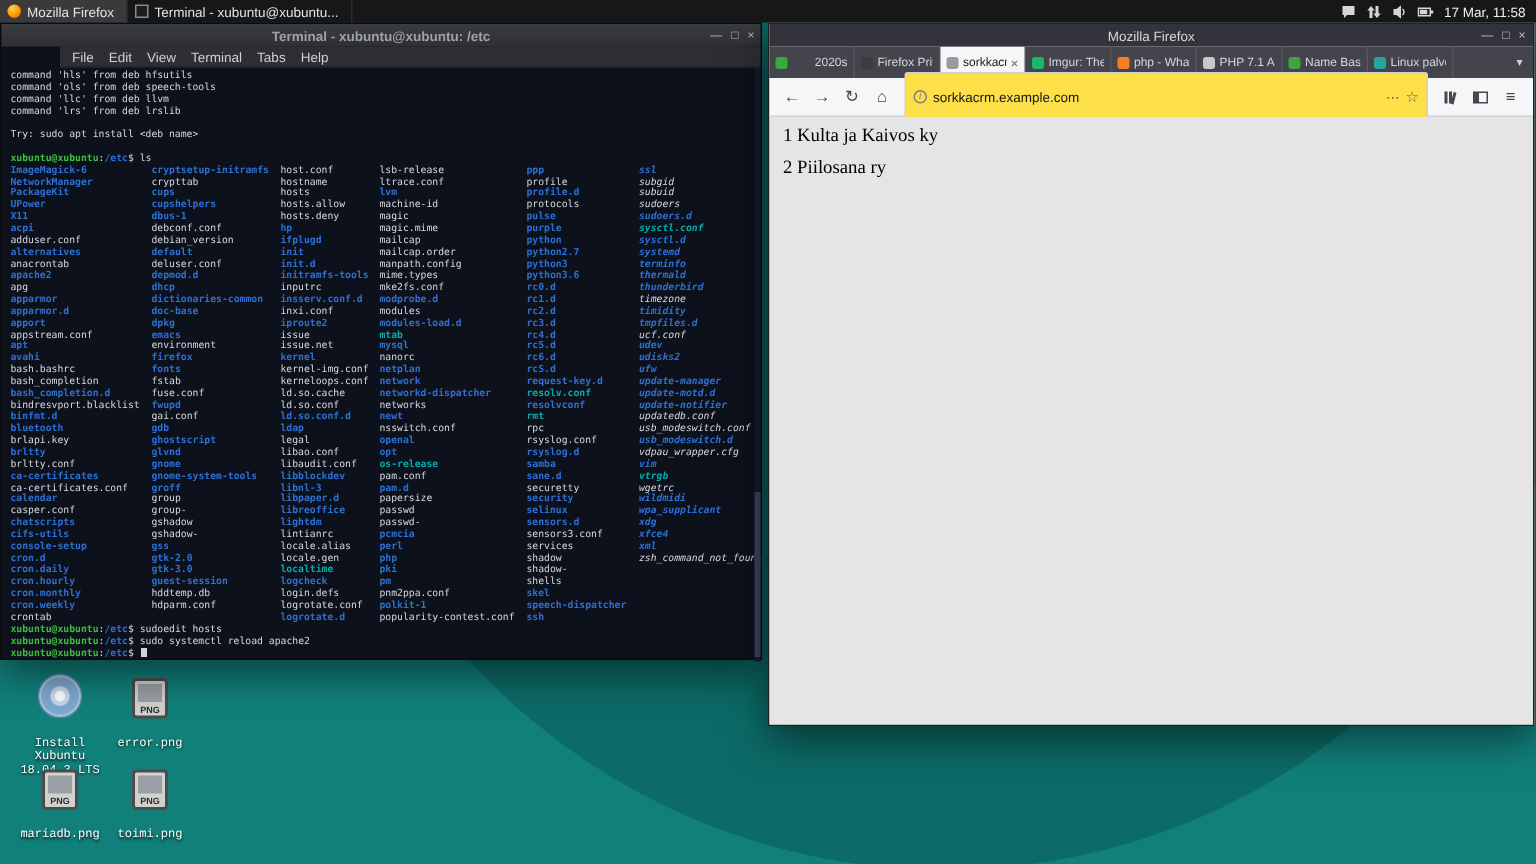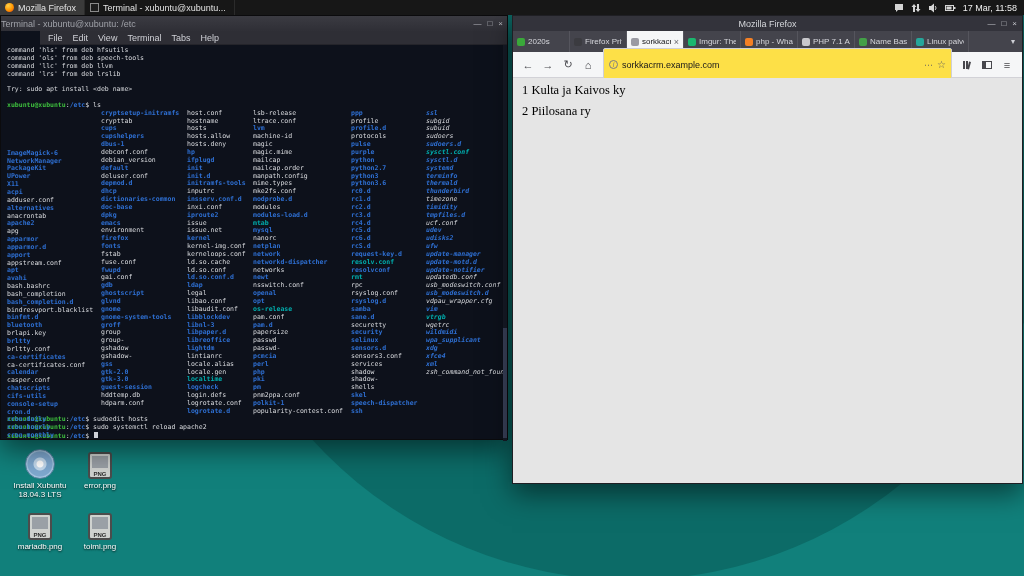--- a/index.html
+++ b/index.html
@@ -16,21 +16,21 @@
   .ticon { flex:none; display:inline-block; }
   .ticon.ff { width:9px; height:9px; border-radius:50%; background:radial-gradient(circle at 35% 30%, #ffd24a, #ff9500 55%, #e33b13); }
   .ticon.term { width:9px; height:9px; background:#1d1d1d; border:1px solid #8a8a8a; }
   .tray { margin-left:auto; display:flex; align-items:center; gap:7px; padding-right:7px; }
   .tray-icon { display:flex; align-items:center; }
   .clock { font-size:9px; color:#f0f0f0; white-space:nowrap; }
 
   
   #terminal-window { position:absolute; left:0; top:15px; width:508px; height:425px; background:var(--term-bg,#0d111b); border:1px solid #0b0b0d; box-shadow:0 10px 26px rgba(0,0,0,.5); z-index:10; }
   .t-titlebar { height:15px; background:linear-gradient(#3b3b42,#2f2f36); display:flex; align-items:center; position:relative; }
-  .t-title { flex:1; text-align:left; color:#9fa1a8; font-size:9px; white-space:nowrap; overflow:hidden; }
+  .t-title { flex:1; text-align:center; color:#9fa1a8; font-size:9px; white-space:nowrap; overflow:hidden;font-weight:bold; }
   .winbtns { position:absolute; right:4px; top:0; height:15px; display:flex; align-items:center; gap:6px; color:#b9bac0; font-size:8px; }
   .winbtn { line-height:8px; cursor:default; }
   .t-menubar { height:14px; background:#2e2e35; border-bottom:1px solid #24242a; display:flex; align-items:center; padding-left:3px;margin-left:39px; }
   .t-menu-item { color:#cfd0d6; font-size:9px; padding:0 5px; }
   .t-body { position:relative; height:394px; overflow:hidden; padding:2px 0 0 6px; font-family:"DejaVu Sans Mono", monospace; font-size:6.5px; line-height:7.85px; color:var(--term-fg,#d8dade); }
   .tline { height:7.85px; white-space:pre; }
   .t-listing { position:relative; }
   .lcol { position:absolute; top:0; }
   .li { height:7.85px; white-space:pre; }
   .li.d { color:var(--dir,#2e6fd2); font-weight:bold; }
@@ -40,21 +40,21 @@
   .cursor { display:inline-block; width:4px; height:6.5px; background:#cfd2d8; vertical-align:-1px; margin-left:1px; }
   .t-scrollbar { position:absolute; right:0; top:29px; width:4px; height:396px; background:#161b27; }
   .t-thumb { position:absolute; right:0; bottom:3px; width:4px; height:110px; background:#39415a; }
 
   
   #firefox-window { position:absolute; left:512px; top:15px; width:511px; height:469px; background:#fff; border:1px solid #1f1f24; box-shadow:0 10px 26px rgba(0,0,0,.5); z-index:20; display:flex; flex-direction:column; }
   .f-titlebar { height:15px; background:#33333b; display:flex; align-items:center; justify-content:center; position:relative; flex:none; }
   .f-title { color:#d5d7db; font-size:9px; }
   .f-winbtns { position:absolute; right:5px; top:0; height:15px; display:flex; align-items:center; gap:6px; color:#c4c6cb; font-size:8px; }
   .f-tabbar { height:21px; background:#44444c; display:flex; align-items:stretch; flex:none; }
-  #tabs { display:flex; align-items:stretch; }
+  #tabs { display:flex; align-items:stretch;text-align:right; }
   .tab { width:57px; display:flex; align-items:center; gap:3px; padding:0 4px; font-size:8px; color:#d6d7dc; border-right:1px solid #55555d; overflow:hidden; white-space:nowrap; }
   .tab.active { background:#f5f6f7; color:#16161a; }
   .fav { width:8px; height:8px; border-radius:2px; flex:none; }
   .tlabel { overflow:hidden; flex:1; }
   .tclose { flex:none; font-size:9px; color:#6a6a70; line-height:8px; }
   .tabbar-spacer { flex:1; }
   .list-tabs { width:18px; display:flex; align-items:center; justify-content:center; color:#cfd0d6; font-size:8px; }
   .f-navbar { height:26px; background:#f5f6f7; border-bottom:1px solid #d2d2d7; display:flex; align-items:center; padding:0 6px; gap:2px; flex:none; }
   .nav-btn { width:18px; height:18px; display:flex; align-items:center; justify-content:center; color:#47474c; font-size:11px; border-radius:2px; flex:none; }
   .urlbar { flex:1; height:34px; background:#fde047; border:1px solid #cfcfd6; border-radius:2px; display:flex; align-items:center; padding:0 5px; gap:4px; margin:0 4px; min-width:0; }
@@ -65,21 +65,21 @@
   .f-content { flex:1; background:#e5e5e5; overflow:hidden; padding-top:6px; }
   .f-content p { margin:0 0 9px 9px; font-family:"Liberation Serif", serif; font-size:12.5px; line-height:12px; color:#000; }
 
   
   #desktop-icons-layer { position:absolute; left:0; top:0; width:1024px; height:576px; z-index:5; pointer-events:none; }
   .dicon { position:absolute; text-align:center; pointer-events:auto; }
   .dvd { width:30px; height:30px; margin:0 auto; border-radius:50%; border:1px solid #55809f; background:radial-gradient(circle, #ffffff 0 3px, #c4daee 4px 6px, #7fa9d0 7px 12px, #a5c6e2 13px); }
   .pngthumb { width:24px; height:27px; margin:0 auto; background:#cfd2cf; border:2px solid #4c4c4c; border-radius:3px; position:relative; }
   .pngthumb .inner { position:absolute; left:2px; top:2px; right:2px; height:12px; background:#9aa0a6; }
   .pngthumb .badge { position:absolute; bottom:0; left:0; right:0; text-align:center; font-size:6px; font-weight:bold; color:#2e2e2e; }
-  .dlabel { margin-top:2px; color:#fff; font-size:8px; line-height:9px; text-shadow:0 1px 2px rgba(0,0,0,.95); }
+  .dlabel { margin-top:12px; color:#fff; font-size:8px; line-height:9px; text-shadow:0 1px 2px rgba(0,0,0,.95);font-family:Liberation Mono, monospace; }
 </style>
 </head>
 <body style="background: rgb(17, 128, 123);">
 
 <div class="wp-circle"></div>
 
 <div id="desktop-icons-layer">
     <div class="dicon" style="left: 8px; top: 449px; width: 64px;">
       <div class="dvd"></div>
       <div class="dlabel">
@@ -173,21 +173,21 @@
   <div class="t-body" id="terminal-body">
       <div class="tline">command 'hls' from deb hfsutils</div>
       <div class="tline">command 'ols' from deb speech-tools</div>
       <div class="tline">command 'llc' from deb llvm</div>
       <div class="tline">command 'lrs' from deb lrslib</div>
       <div class="tline">&nbsp;</div>
       <div class="tline">Try: sudo apt install &lt;deb name&gt;</div>
       <div class="tline">&nbsp;</div>
       <div class="tline"><span class="p-user">xubuntu@xubuntu</span><span>:</span><span class="p-path">/etc</span><span>$ </span>ls</div>
       <div class="t-listing" style="height: 306.15px;">
-        <div class="lcol" style="left: 0px; margin-top: 40px;">
+        <div class="lcol" style="left: 0px;">
           <div class="li d">ImageMagick-6</div>
           <div class="li d">NetworkManager</div>
           <div class="li d">PackageKit</div>
           <div class="li d">UPower</div>
           <div class="li d">X11</div>
           <div class="li d">acpi</div>
           <div class="li f">adduser.conf</div>
           <div class="li d">alternatives</div>
           <div class="li f">anacrontab</div>
           <div class="li d">apache2</div>

